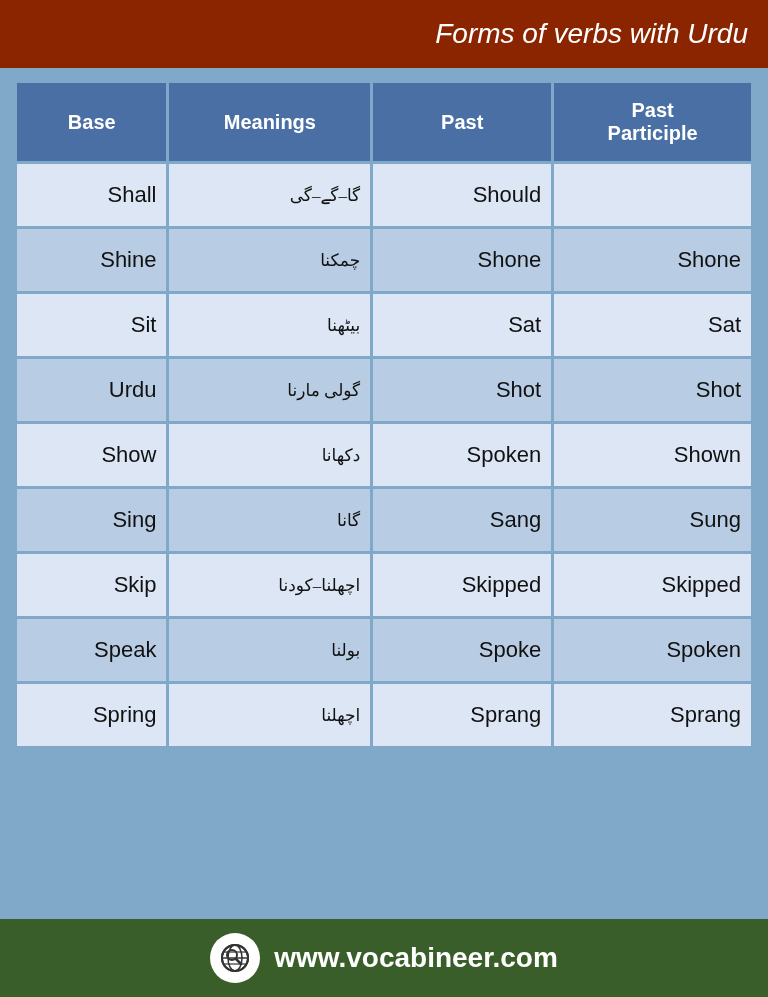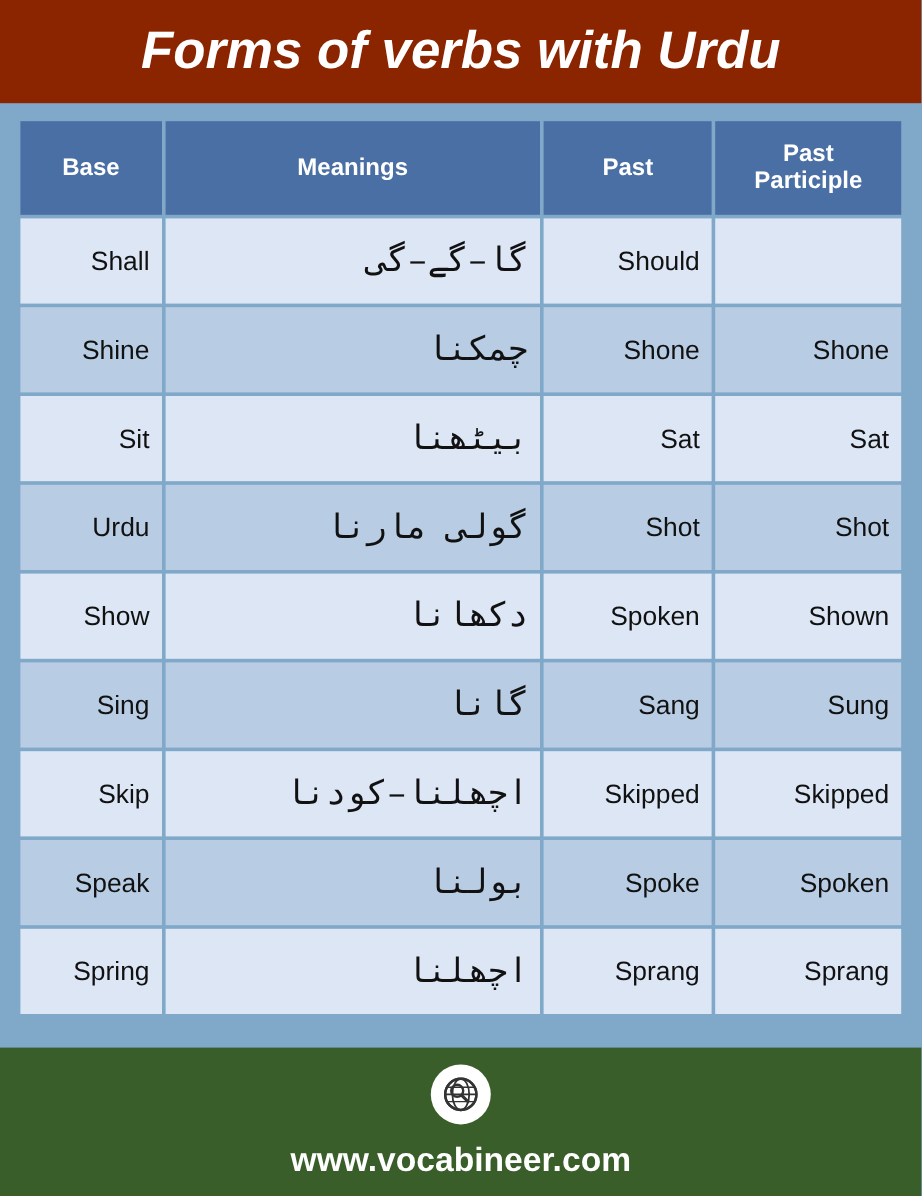--- a/index.html
+++ b/index.html
@@ -18,23 +18,24 @@
     }
 
     .title-bar {
       background-color: #8B2500;
       padding: 18px 20px;
       text-align: center;
     }
 
     .title-bar h1 {
       color: white;
-      font-size: 44px;
-      font-weight: bold;
+      font-size: 28px;
+      font-weight: normal;
       font-style: italic;
+      text-align: right;
     }
 
     .table-container {
       flex: 1;
       padding: 12px 14px;
       border-radius: 23px;
     }
 
     table {
       width: 100%;
@@ -60,33 +61,32 @@
     }
 
     tbody tr td {
       padding: 18px 10px;
       text-align: right;
       font-size: 22px;
       color: #111;
     }
 
     .urdu-text {
-      font-size: 28px;
-      font-family: Liberation Mono, monospace;
+      font-size: 17px;
+      font-family: Liberation Serif, serif;
       direction: rtl;
     }
 
     .footer {
       background-color: #3a5e2a;
       padding: 14px 20px;
       display: flex;
       align-items: center;
       justify-content: center;
       gap: 14px;
-      flex-direction: column;
     }
 
     .footer-icon {
       width: 50px;
       height: 50px;
       border-radius: 50%;
       background-color: white;
       display: flex;
       align-items: center;
       justify-content: center;

